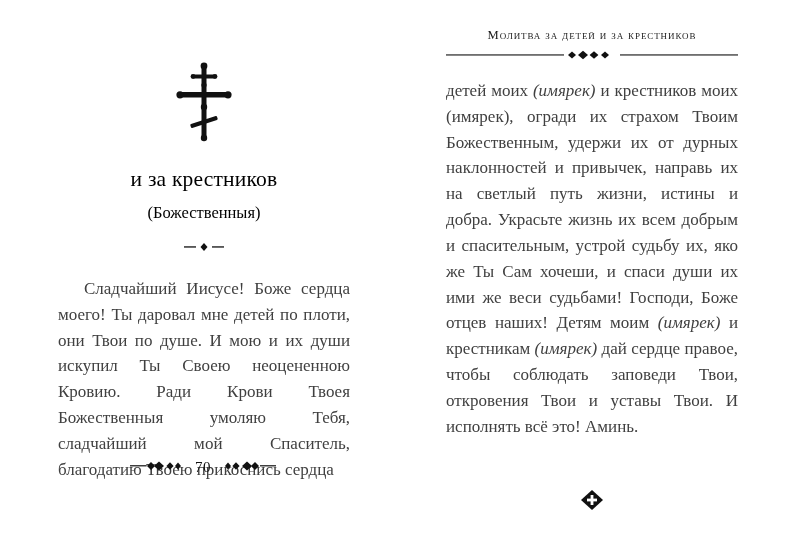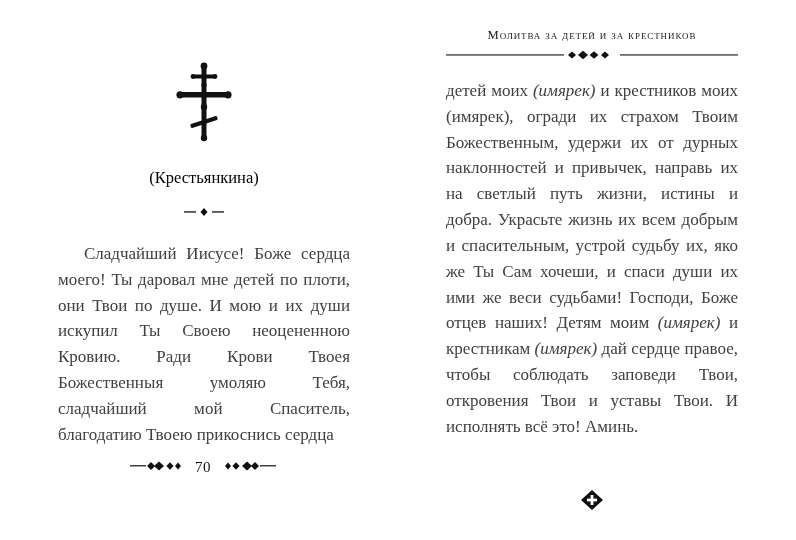--- a/index.html
+++ b/index.html
@@ -164,23 +164,24 @@
           <circle cx="20" cy="16.5" r="2.4"></circle>
           <circle cx="42" cy="16.5" r="2.4"></circle>
           <circle cx="31" cy="47" r="3.2"></circle>
           <circle cx="31" cy="25" r="2.6"></circle>
         </g>
       </svg>
     </div>
 
     <div class="title-block">
       <div class="title-main">
+        <span class="line">и за крестников</span>
       </div>
       <div class="title-sub">
-        <span class="line">(Крестьянкина)</span>
+        <span class="line">(Божественныя)</span>
       </div>
     </div>
 
     <div class="divider-small">
       <svg width="44" height="10" viewBox="0 0 44 10" aria-hidden="true">
         <g fill="#111111">
           <rect x="2" y="4.3" width="12" height="1.3"></rect>
           <rect x="30" y="4.3" width="12" height="1.3"></rect>
           <polygon points="22,1 25.5,5 22,9 18.5,5"></polygon>
         </g>

